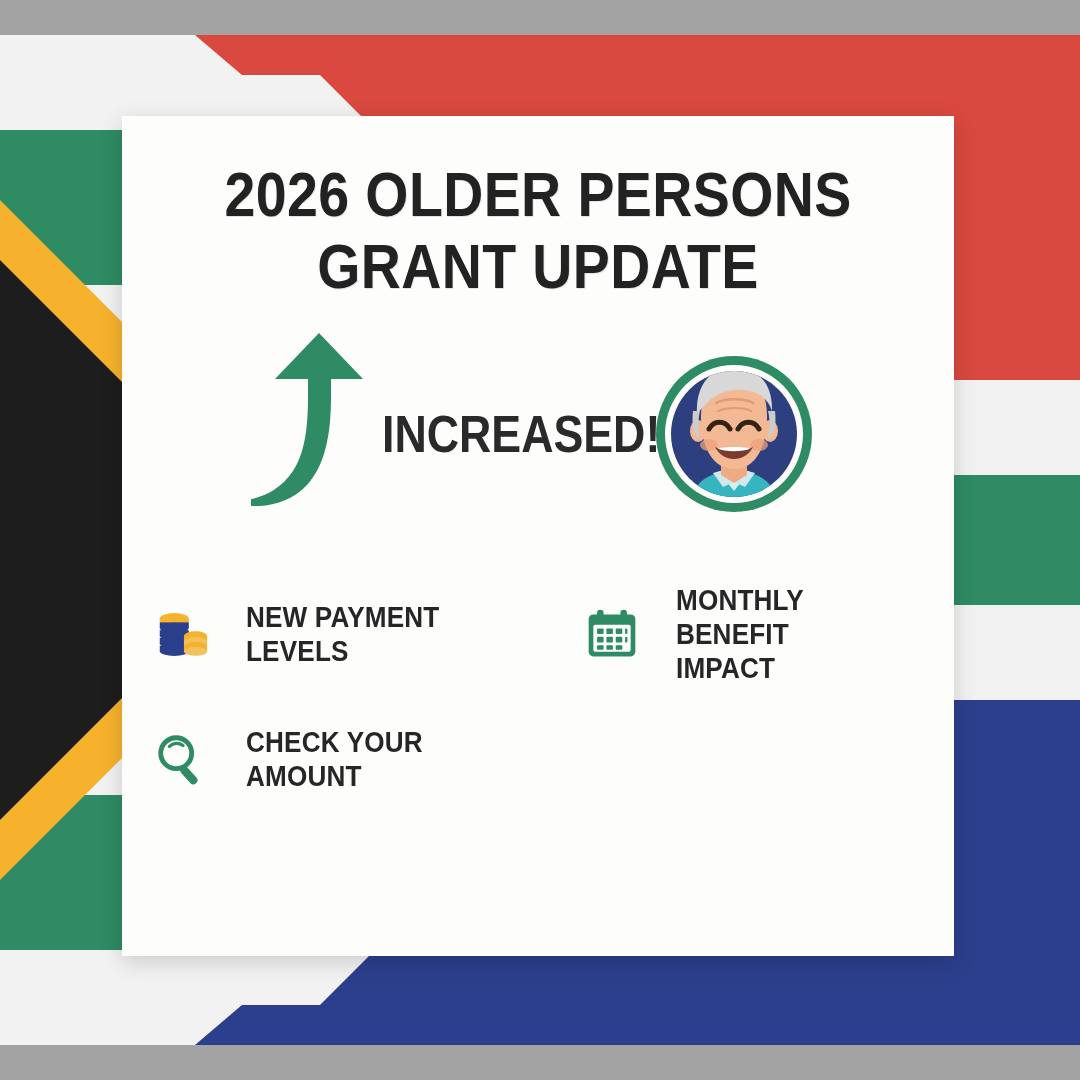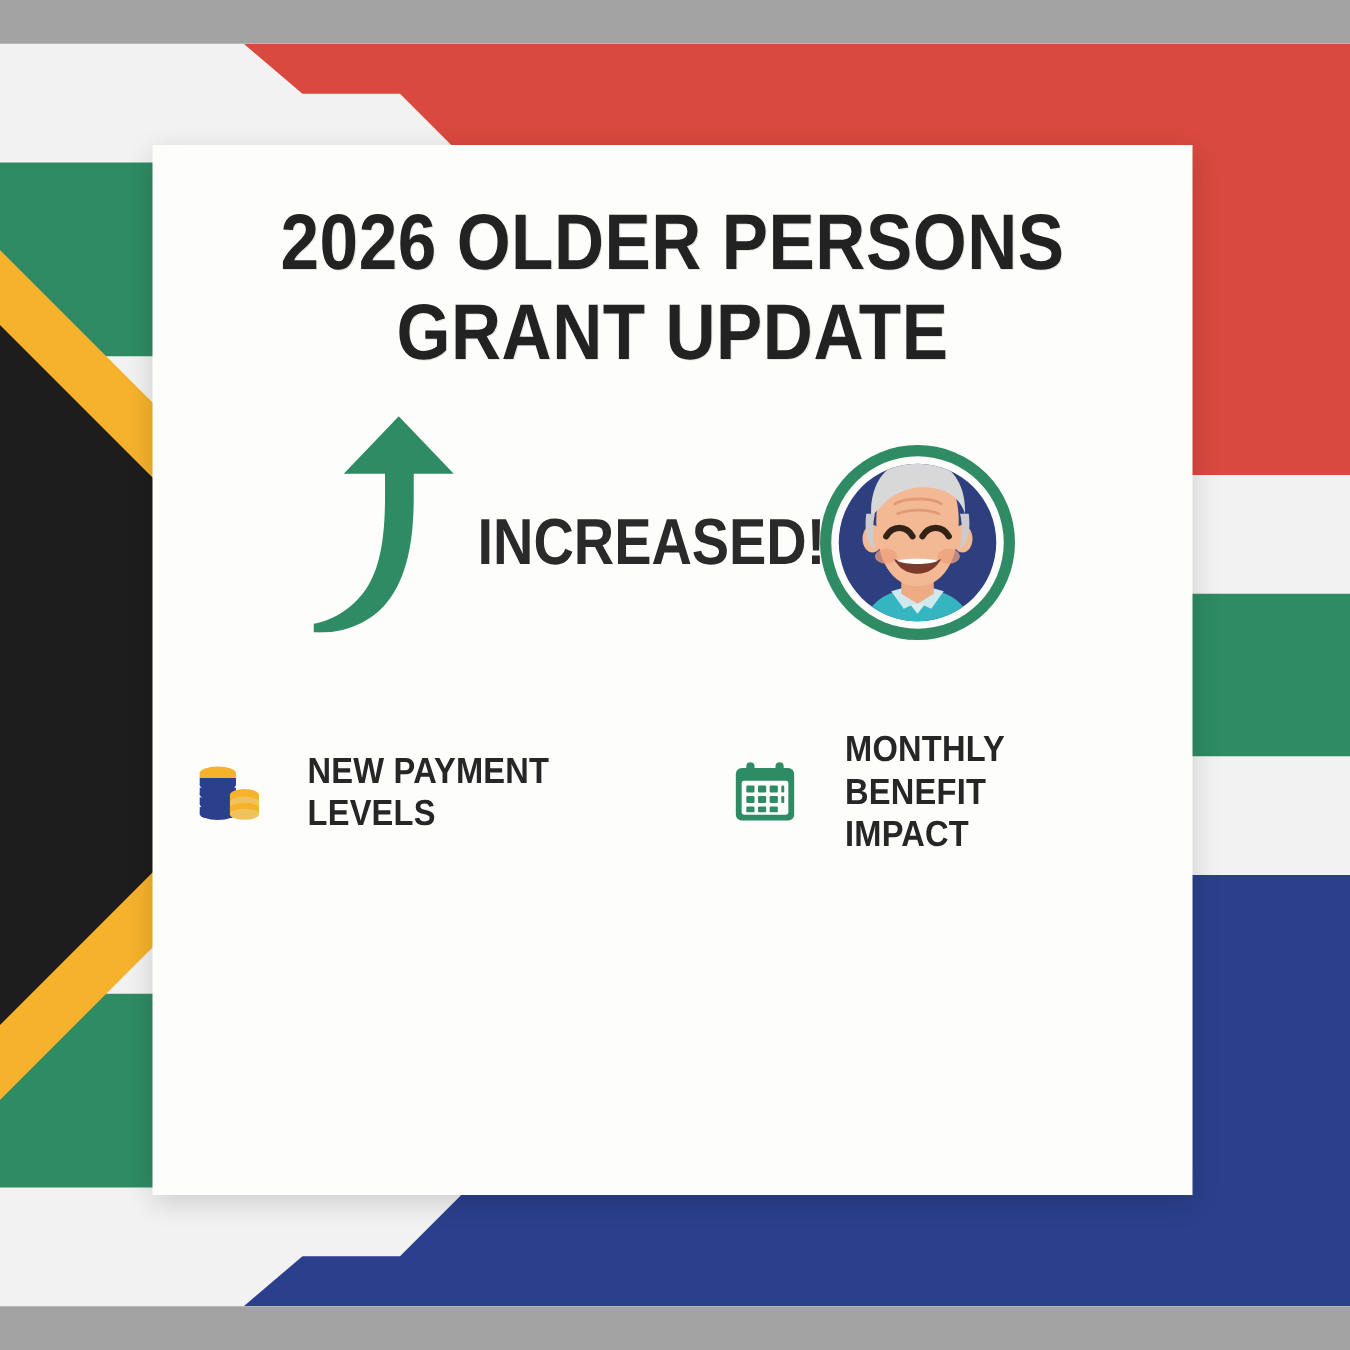--- a/index.html
+++ b/index.html
@@ -279,17 +279,29 @@
             </g>
           </svg>
         </span>
         <span class="feature-label">
           <span>MONTHLY BENEFIT</span>
           <span class="l2">IMPACT</span>
         </span>
       </div>
 
 
+      <div class="feature">
+        <span class="feature-icon">
+          <svg viewBox="0 0 60 60" width="58" height="58">
+            <circle cx="24" cy="24" r="16" stroke="#2e8b63" stroke-width="5" fill="none"></circle>
+            <path d="M17 17 C 21 13, 27 13, 31 16" stroke="#2e8b63" stroke-width="3.4" fill="none" stroke-linecap="round"></path>
+            <rect x="33" y="36" width="8.5" height="22" rx="4.2" fill="#2e8b63" transform="rotate(-42 37 47)"></rect>
+          </svg>
+        </span>
+        <span class="feature-label">
+          <span>CHECK YOUR AMOUNT</span>
+        </span>
+      </div>
 
 
     </div>
   </div>
 </div>
 
 </body></html>

